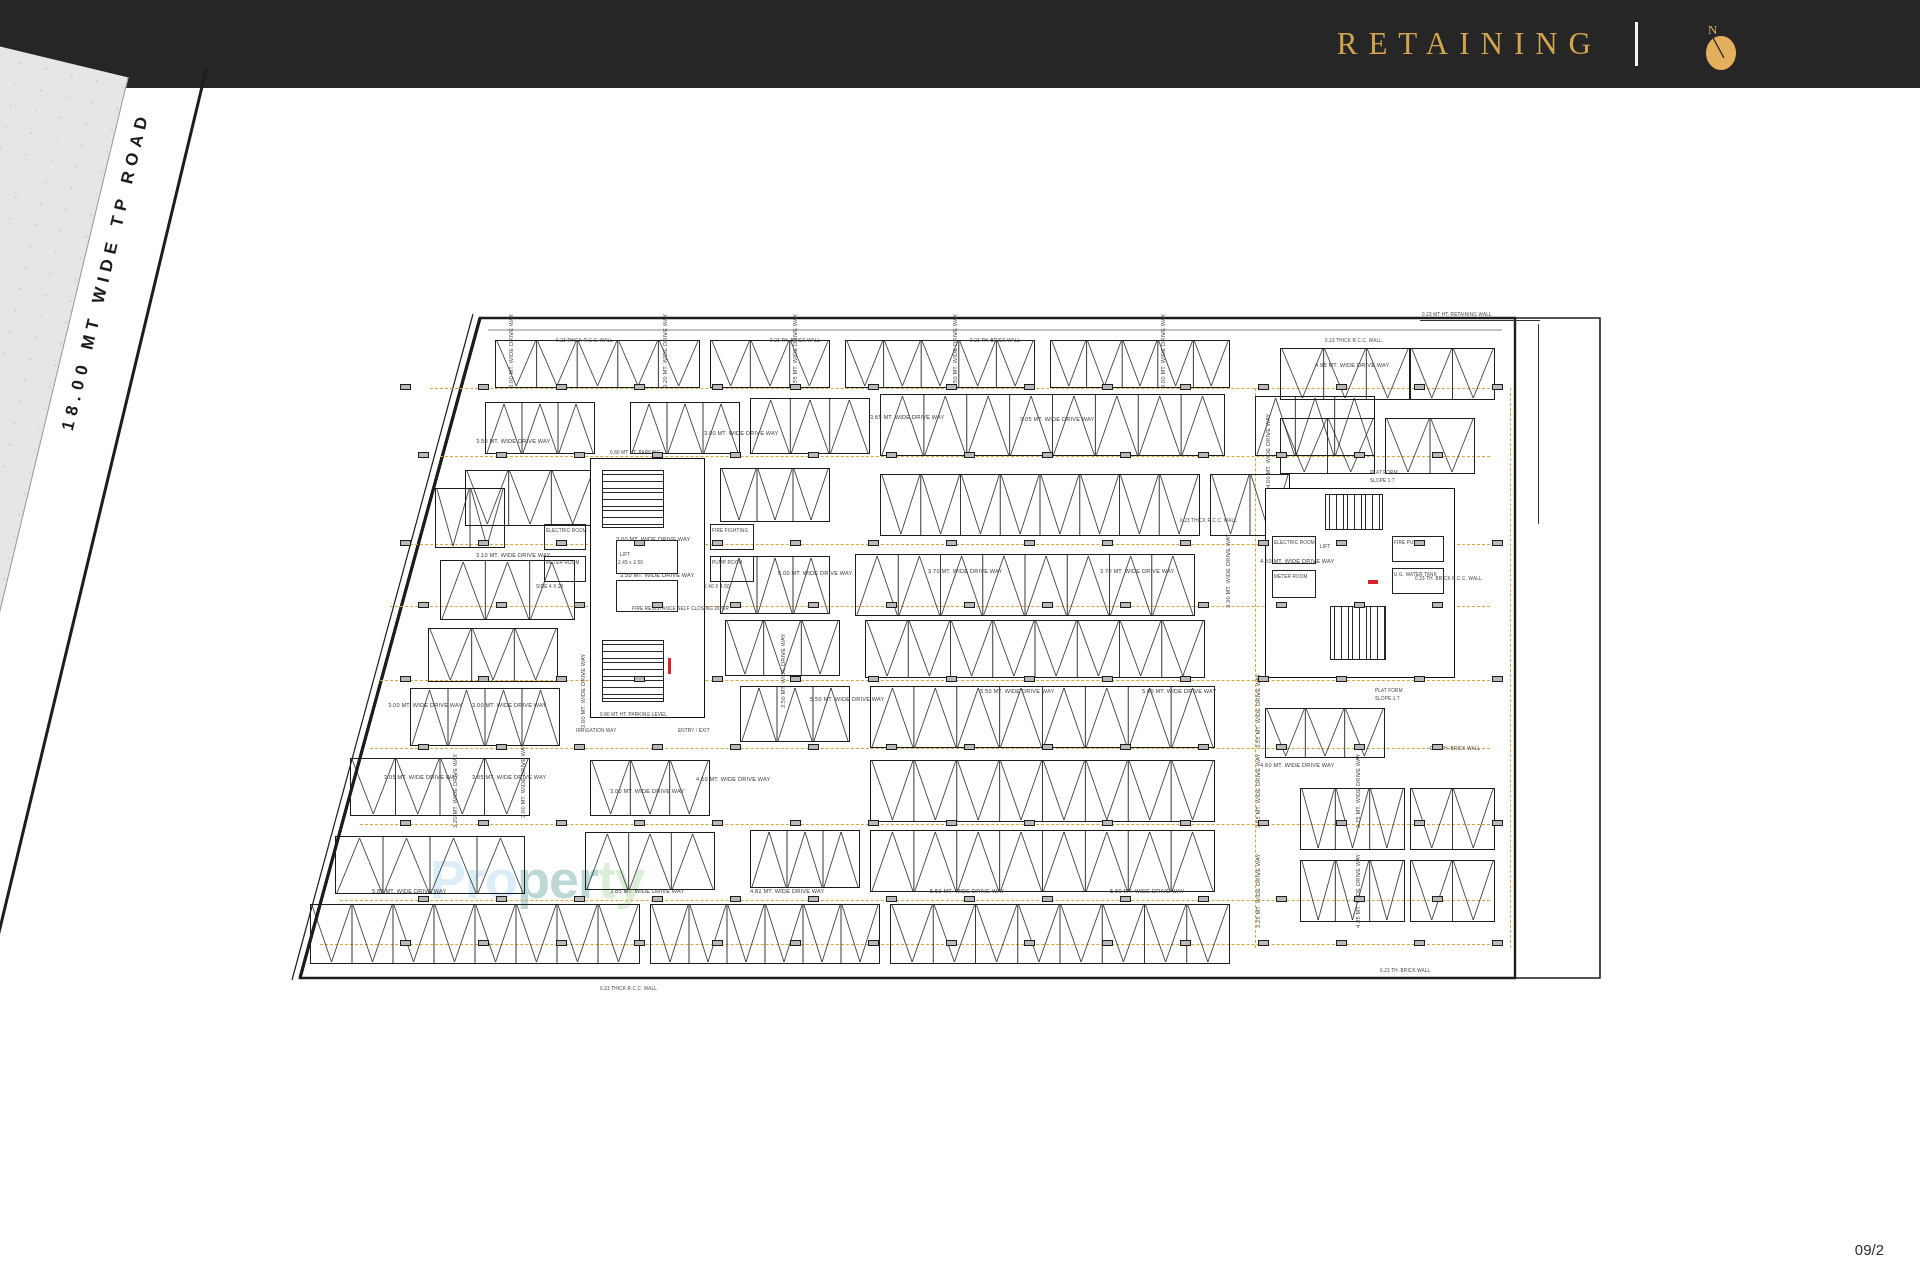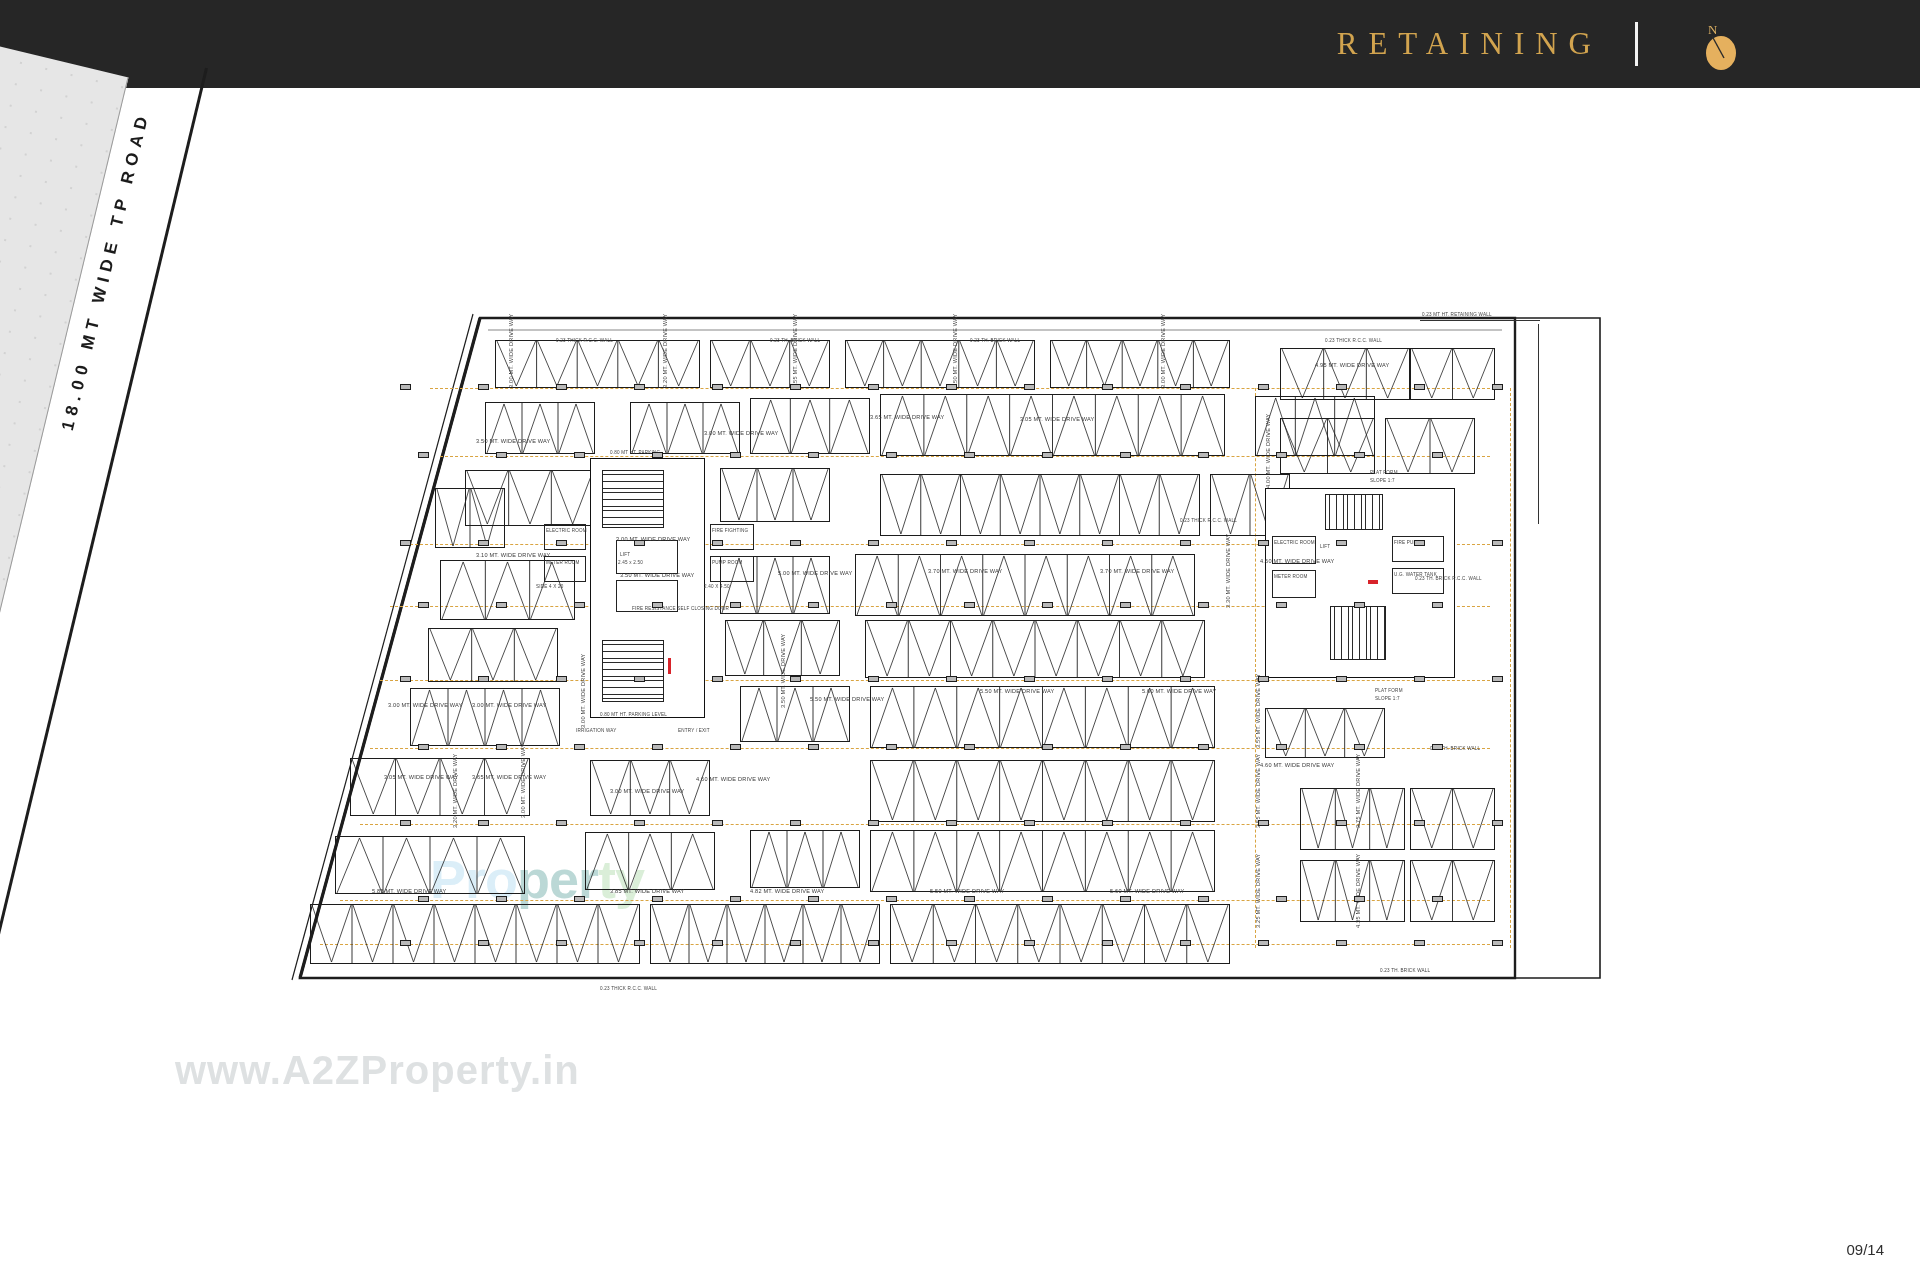--- a/index.html
+++ b/index.html
@@ -103,21 +103,20 @@
 
   <div id="road">
       <div class="speck"></div>
     </div>
   <div id="roadedge"></div>
   <div id="roadlabel">18.00 MT WIDE TP ROAD</div>
 
   <div id="wm-mid">
     <span class="c1">Pro</span><span class="c2">per</span><span class="c3">ty</span>
   </div>
-  <div id="wm-url">www.A2ZProperty.in</div>
 
   <div id="plot">
     <svg width="1560" height="1000">
 
       <polygon points="200,130 1235,130 1235,790 20,790" fill="none" stroke="#1d1d1d" stroke-width="2.4"></polygon>
       <polyline points="200,130 20,790" fill="none" stroke="#1d1d1d" stroke-width="3.2"></polyline>
       <polyline points="193,126 12,792" fill="none" stroke="#1d1d1d" stroke-width="1.2"></polyline>
 
       <polyline points="1235,130 1320,130 1320,790 1235,790" fill="none" stroke="#1d1d1d" stroke-width="1.6"></polyline>
 
@@ -1026,14 +1025,14 @@
         <div class="col" style="left: 744px; top: 752px; width: 11px; height: 6px;"></div>
         <div class="col" style="left: 822px; top: 752px; width: 11px; height: 6px;"></div>
         <div class="col" style="left: 900px; top: 752px; width: 11px; height: 6px;"></div>
         <div class="col" style="left: 978px; top: 752px; width: 11px; height: 6px;"></div>
         <div class="col" style="left: 1056px; top: 752px; width: 11px; height: 6px;"></div>
         <div class="col" style="left: 1134px; top: 752px; width: 11px; height: 6px;"></div>
         <div class="col" style="left: 1212px; top: 752px; width: 11px; height: 6px;"></div>
       </div>
   </div>
 
-  <div id="pagenum">09/14</div>
+  <div id="pagenum">09/2</div>
 </div>
 
 </body></html>

